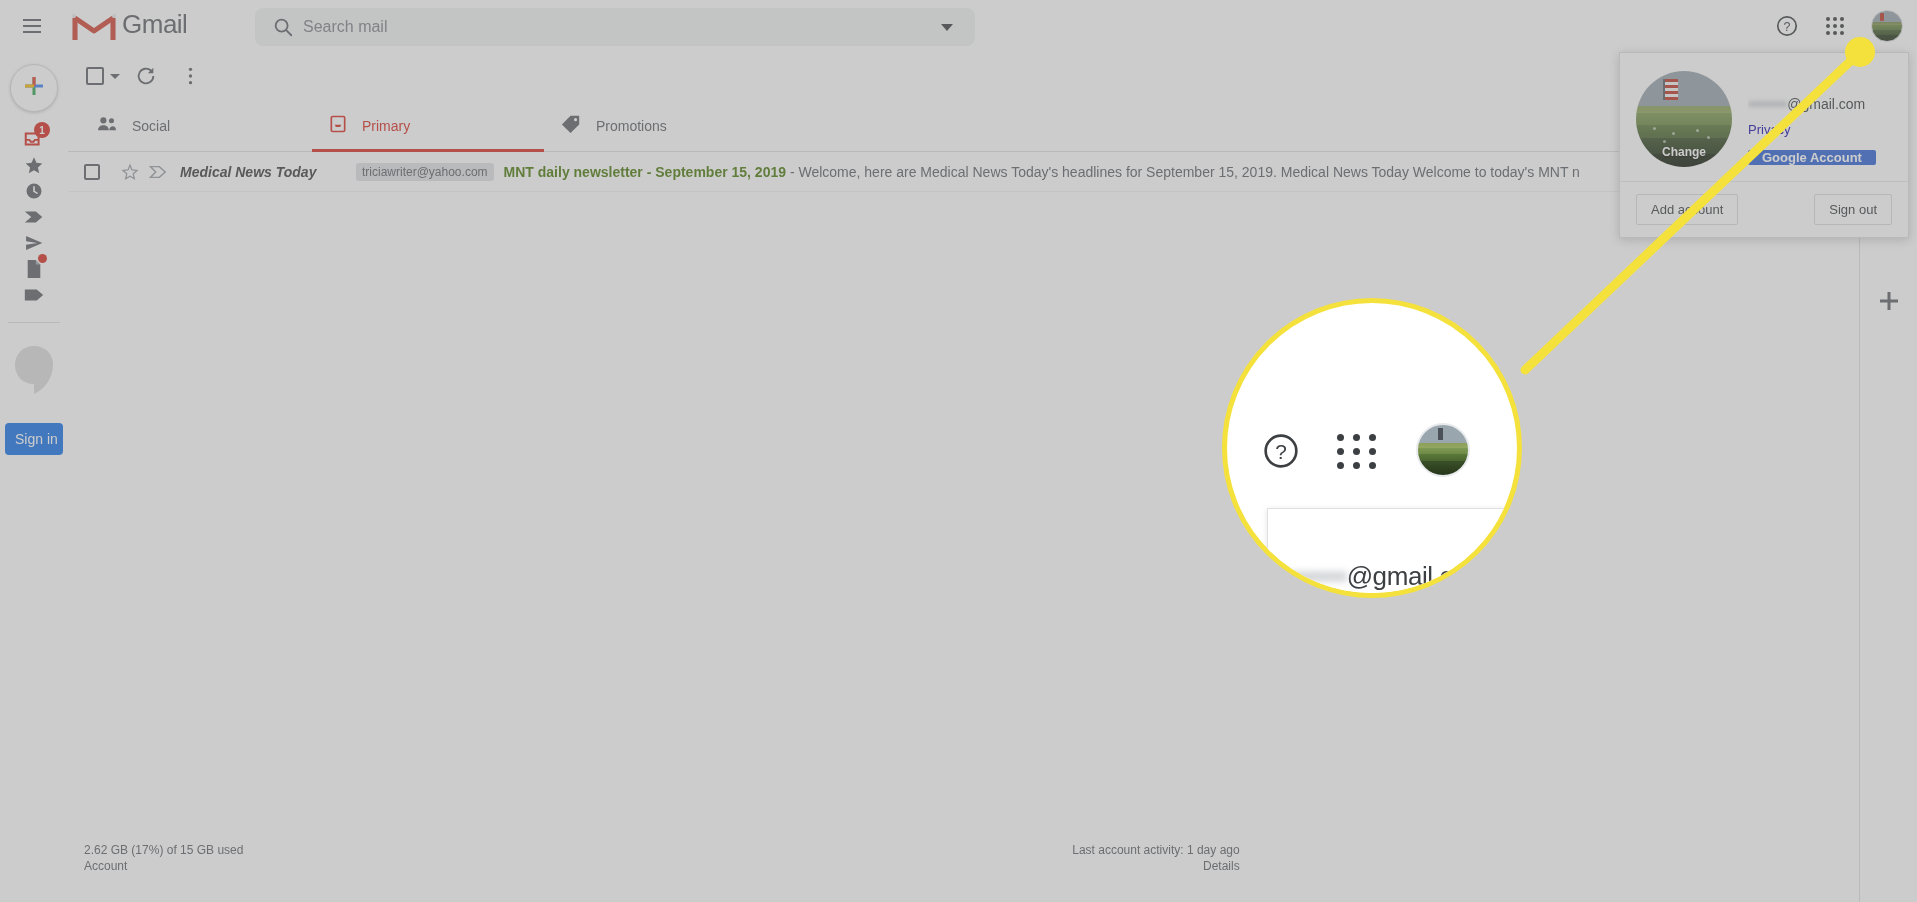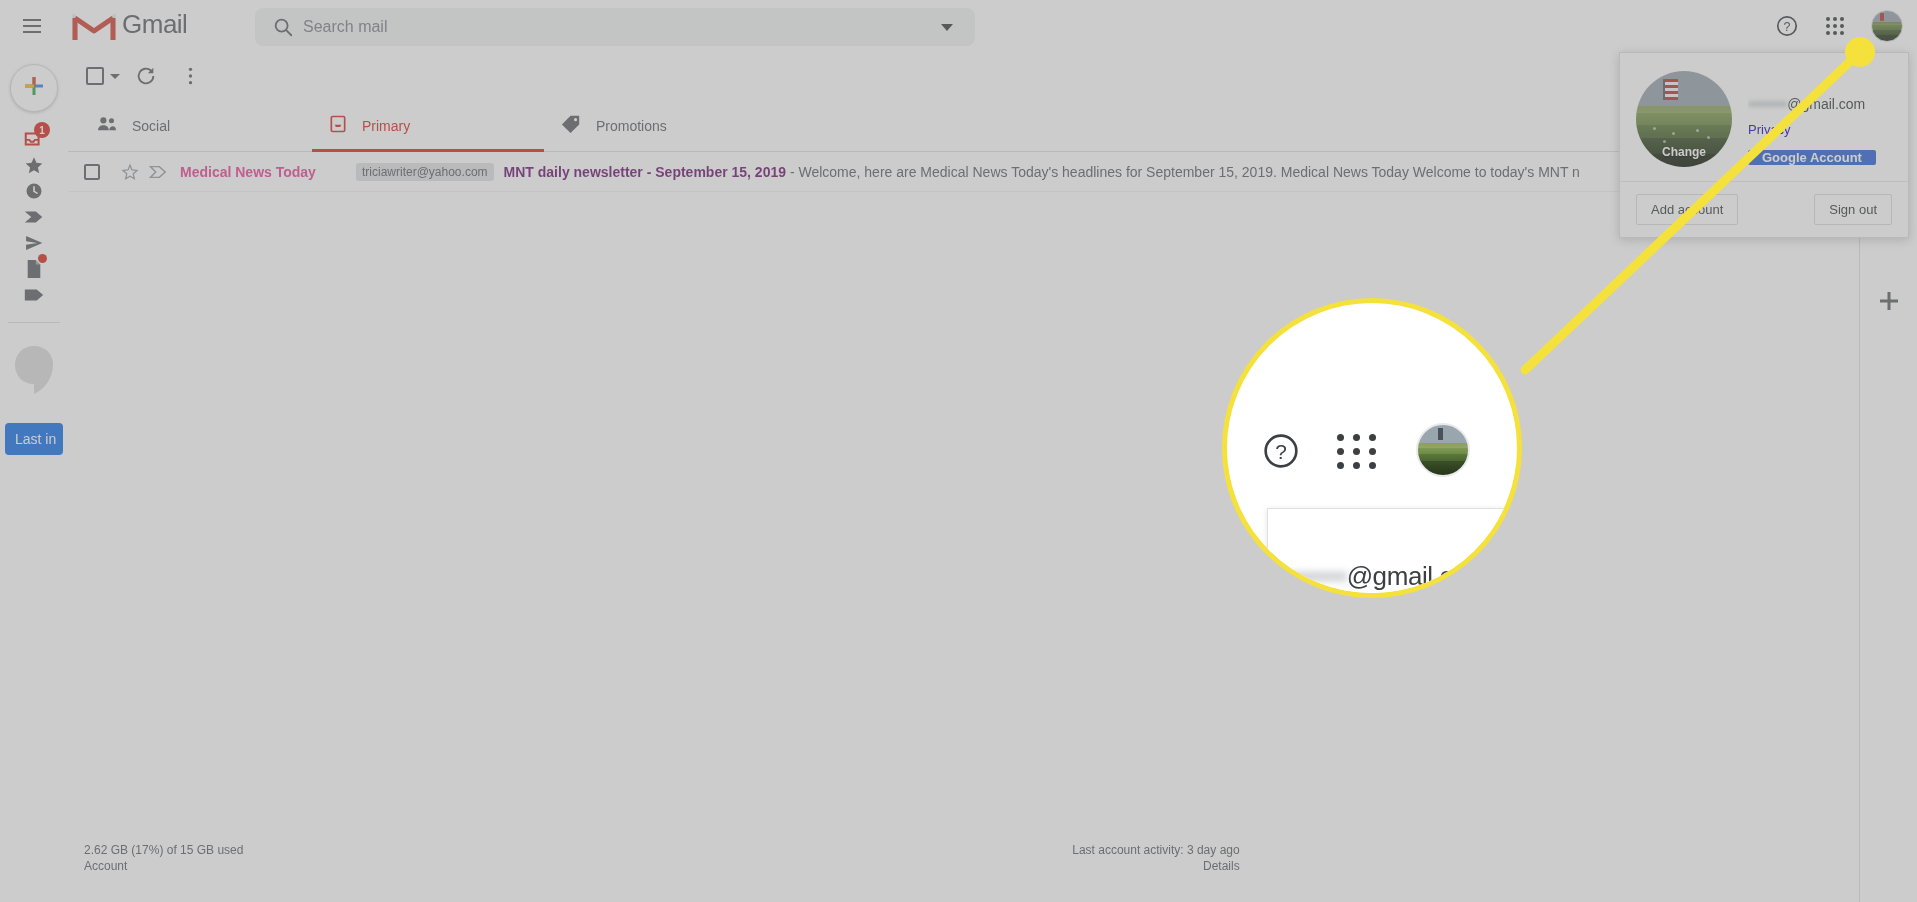--- a/index.html
+++ b/index.html
@@ -201,33 +201,34 @@
     padding-left: 16px; gap: 0;
     border-bottom: 1px solid #f1f3f4;
     font-size: 14px; cursor: pointer; background: #ffffff;
   }
   .tr-cb {
     width: 16px; height: 16px; border: 2px solid #5f6368; border-radius: 2px;
     margin-right: 16px; flex: none; cursor: pointer;
   }
   .tr-icon { width: 28px; display: flex; align-items: center; justify-content: center; flex: none; cursor: pointer; }
   .tr-sender {
-    width: 176px; flex: none; font-weight: bold; color: #ec4899;
+    width: 176px; flex: none; font-weight: bold; color: #404040;
     overflow: hidden; white-space: nowrap; text-overflow: ellipsis;
     margin-left: 8px;
+    font-style: italic;
   }
   .tr-chip {
     background: #dfe1e5; color: #5f6368; font-size: 12px;
     padding: 2px 6px; border-radius: 3px; margin-right: 10px; flex: none;
   }
   .tr-snippet {
     flex: 1; overflow: hidden; white-space: nowrap;
     color: #5f6368;
   }
-  .tr-subject { font-weight: bold; color: #701a75; }
+  .tr-subject { font-weight: bold; color: #4d7c0f; }
 
   .footer {
     position: absolute; left: 0; right: 8px; bottom: 28px;
     display: flex; padding: 0 16px; font-size: 12px; color: #5f6368;
   }
   .f-left { width: 33%; line-height: 1.35; }
   .f-mid { width: 34%; text-align: center; }
   .f-right { width: 33%; text-align: right; line-height: 1.35; }
   .footer a { color: #5f6368; text-decoration: none; }
 
@@ -509,21 +510,21 @@
 
       <div class="rail-divider"></div>
 
       <div class="hangouts-logo">
         <svg width="46" height="52" viewBox="0 0 46 52">
           <path d="M23 2C12 2 4 10 4 21c0 11 8 19 19 19v10c11-5 19-16 19-30C42 10 34 2 23 2z" fill="#dcdcdc"></path>
         </svg>
       </div>
 
       <div class="hangouts-signin">
-        <button class="signin-btn">Last in</button>
+        <button class="signin-btn">Sign in</button>
       </div>
     </div>
 
     <div class="main">
 
       <div class="toolbar">
         <div class="select-all">
           <span class="sa-box"></span>
           <span class="caret"></span>
         </div>
@@ -597,21 +598,21 @@
           </span>
         </div>
       </div>
 
       <div class="footer">
         <div class="f-left">
           <div>2.62 GB (17%) of 15 GB used</div>
           <a href="#">Account</a>
         </div>
         <div class="f-right">
-          <div>Last account activity: 3 day ago</div>
+          <div>Last account activity: 1 day ago</div>
           <a href="#">Details</a>
         </div>
       </div>
     </div>
 
     <div class="addon-rail">
       <div class="addon-plus">
         <svg width="22" height="22" viewBox="0 0 22 22">
           <rect x="9.5" y="2" width="3" height="18" fill="#5f6368"></rect>
           <rect x="2" y="9.5" width="18" height="3" fill="#5f6368"></rect>

